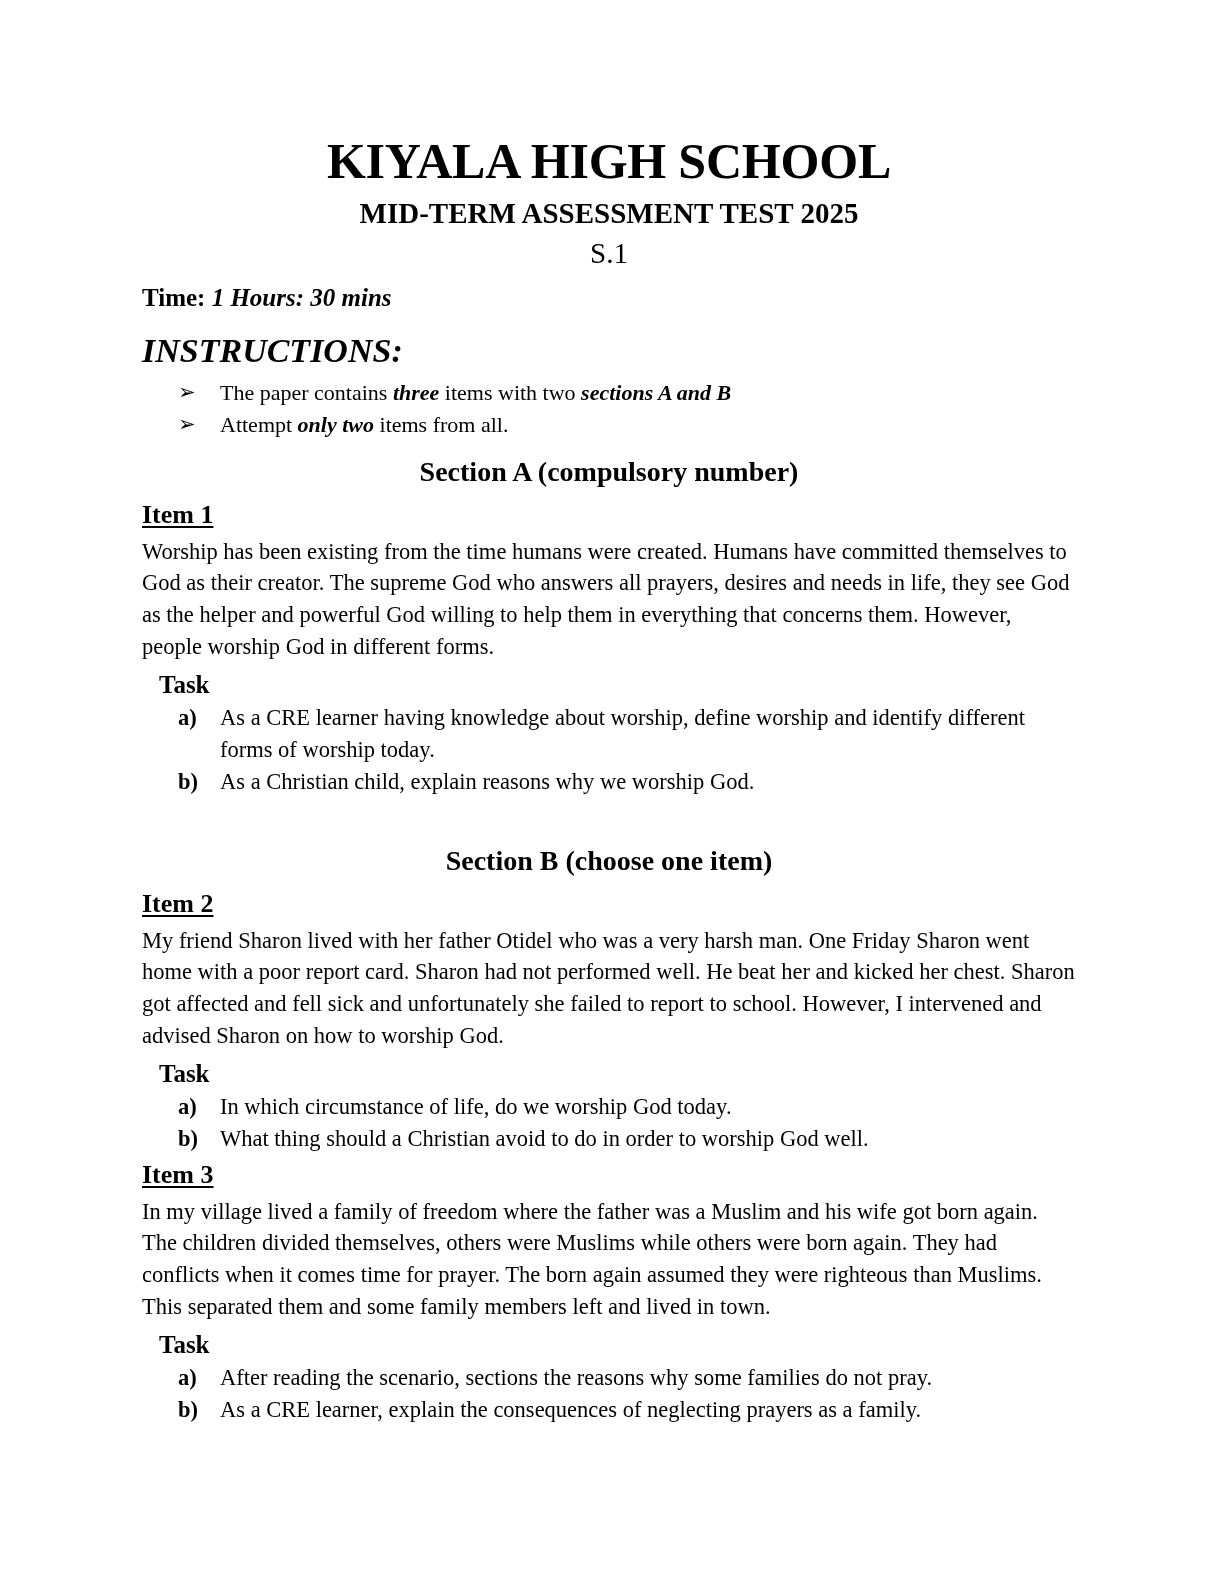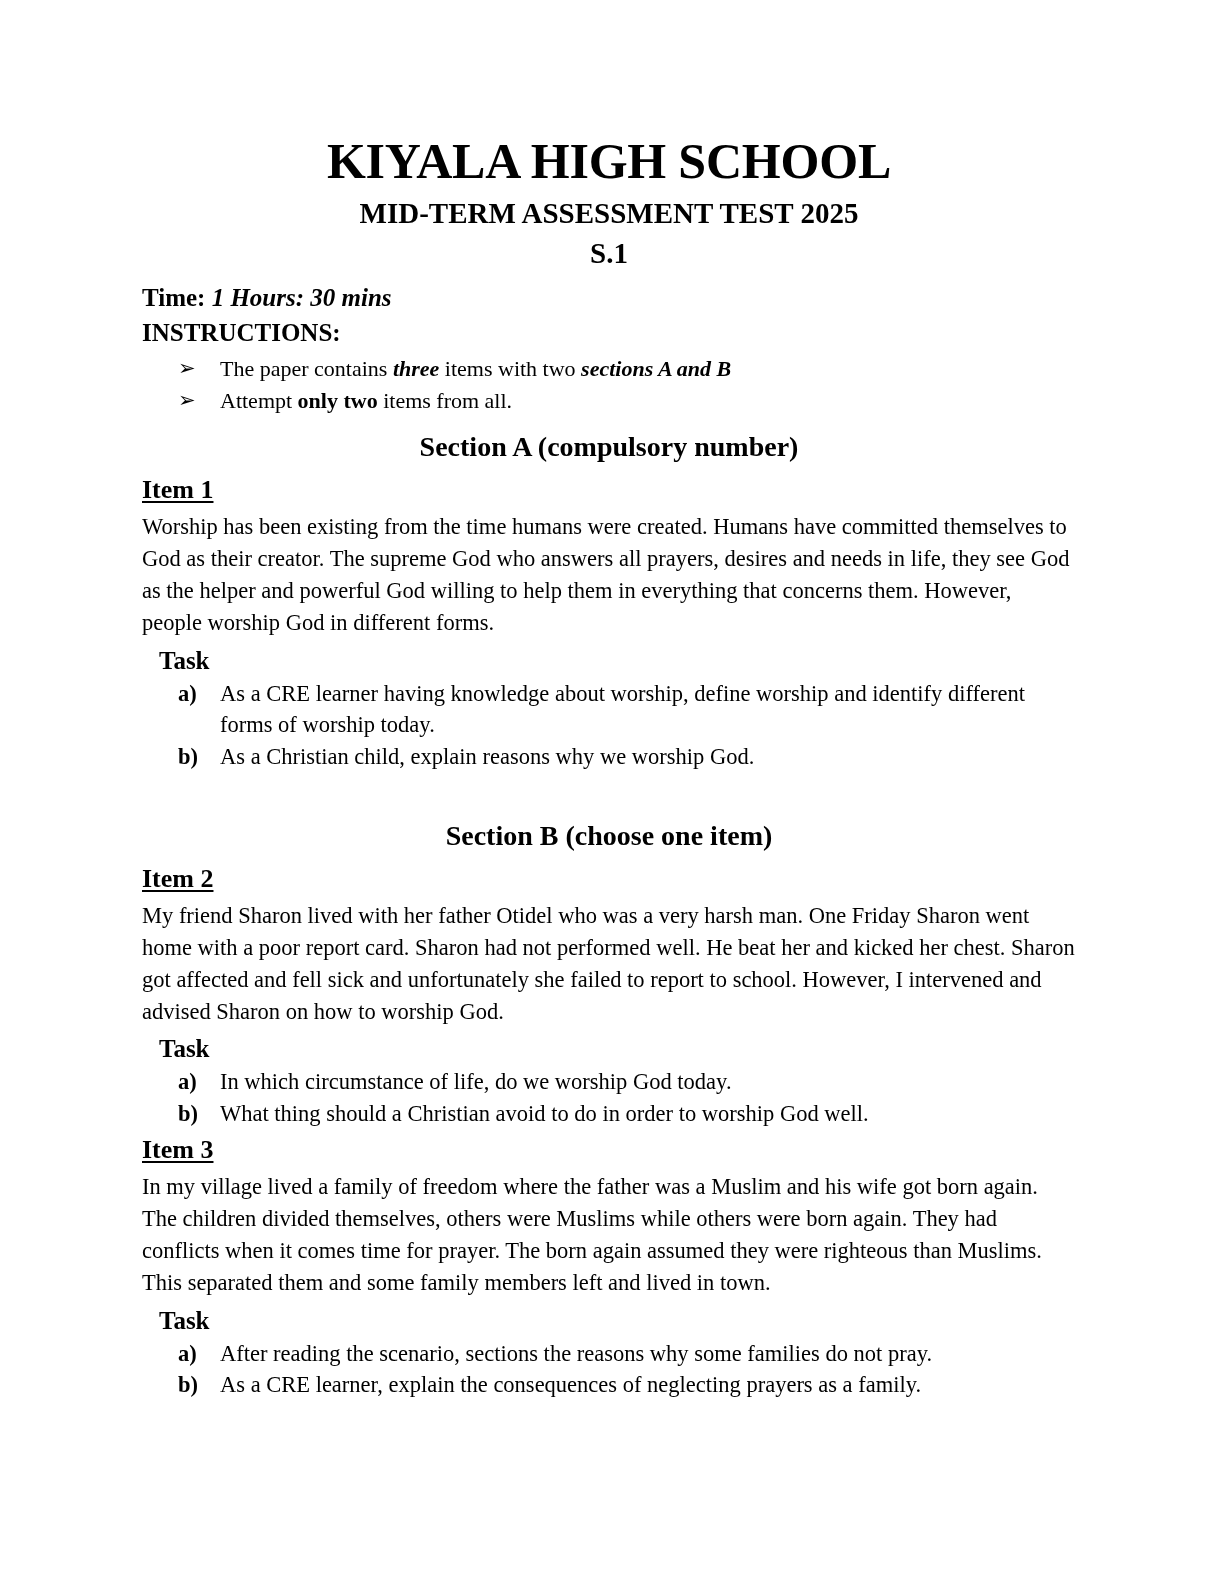--- a/index.html
+++ b/index.html
@@ -42,40 +42,41 @@
   .sub-title {
     text-align: center;
     font-size: 29px;
     font-weight: bold;
     line-height: 1.38;
     margin: 0;
   }
   .class-line {
     text-align: center;
     font-size: 29px;
-    font-weight: bold;
+    font-weight: normal;
     line-height: 1.4;
     margin: 0 0 6px 0;
   }
 
   
   .time-line {
     font-size: 25px;
     font-weight: bold;
     line-height: 1.42;
     margin: 0;
   }
   .time-line .value {
     font-style: italic;
   }
   .instructions-label {
-    font-size: 25px;
-    font-weight: bold;
-    line-height: 1.42;
-    margin: 0 0 2px 0;
+    font-size: 34px;
+    font-weight: bold;
+    line-height: 1.42;
+    margin: 12px 0 2px 0;
+    font-style: italic;
   }
   ul.instr-list {
     list-style: none;
     margin: 0 0 0 0;
     padding: 0;
   }
   ul.instr-list li {
     position: relative;
     font-size: 22px;
     line-height: 1.45;
@@ -162,21 +163,21 @@
 
     <p class="instructions-label">INSTRUCTIONS:</p>
 
     <ul class="instr-list">
       <li>
         <span class="marker">➢</span>
         <span><span>The paper contains </span><span style="font-weight: bold; font-style: italic;">three</span><span> items with two </span><span style="font-weight: bold; font-style: italic;">sections A and B</span></span>
       </li>
       <li>
         <span class="marker">➢</span>
-        <span><span>Attempt </span><span style="font-weight: bold; ">only two</span><span> items from all.</span></span>
+        <span><span>Attempt </span><span style="font-weight: bold; font-style: italic;">only two</span><span> items from all.</span></span>
       </li>
     </ul>
 
     <h2 class="section-heading">Section A (compulsory number)</h2>
 
     <h3 class="item-heading">Item 1</h3>
     <p class="body-par">Worship has been existing from the time humans were created. Humans have committed themselves to God as their creator. The supreme God who answers all prayers, desires and needs in life, they see God as the helper and powerful God willing to help them in everything that concerns them. However, people worship God in different forms.</p>
     <p class="task-label">Task</p>
     <ol class="task-list">
       <li>

